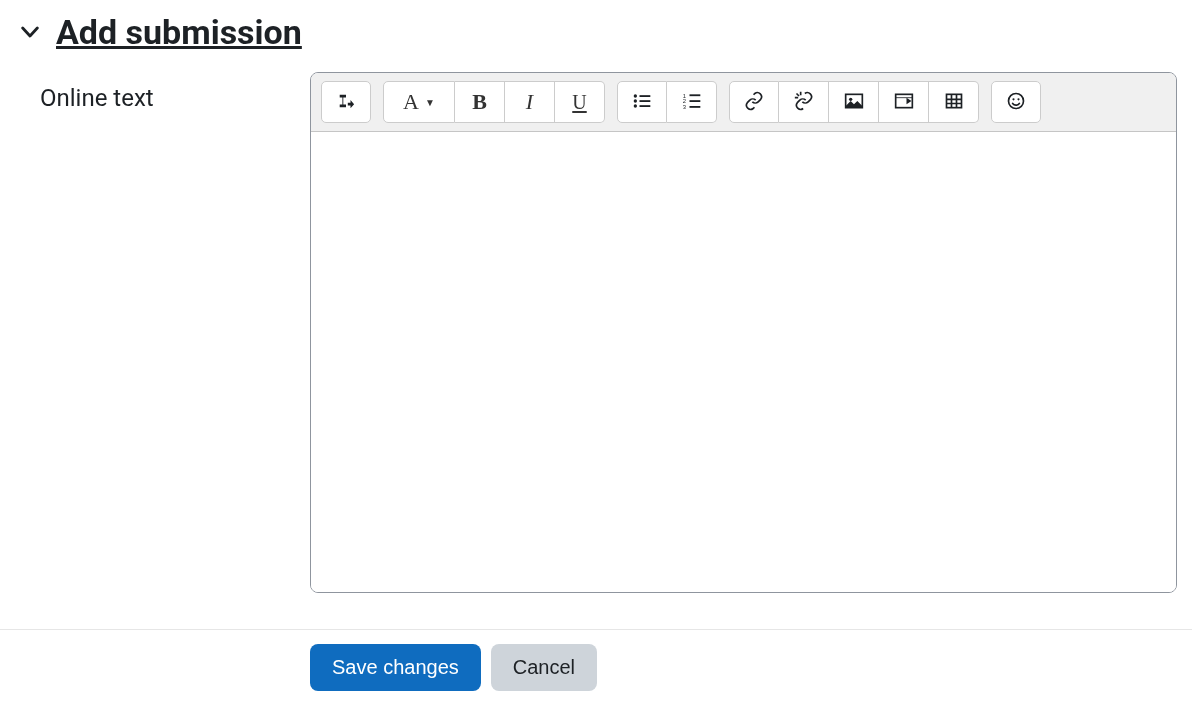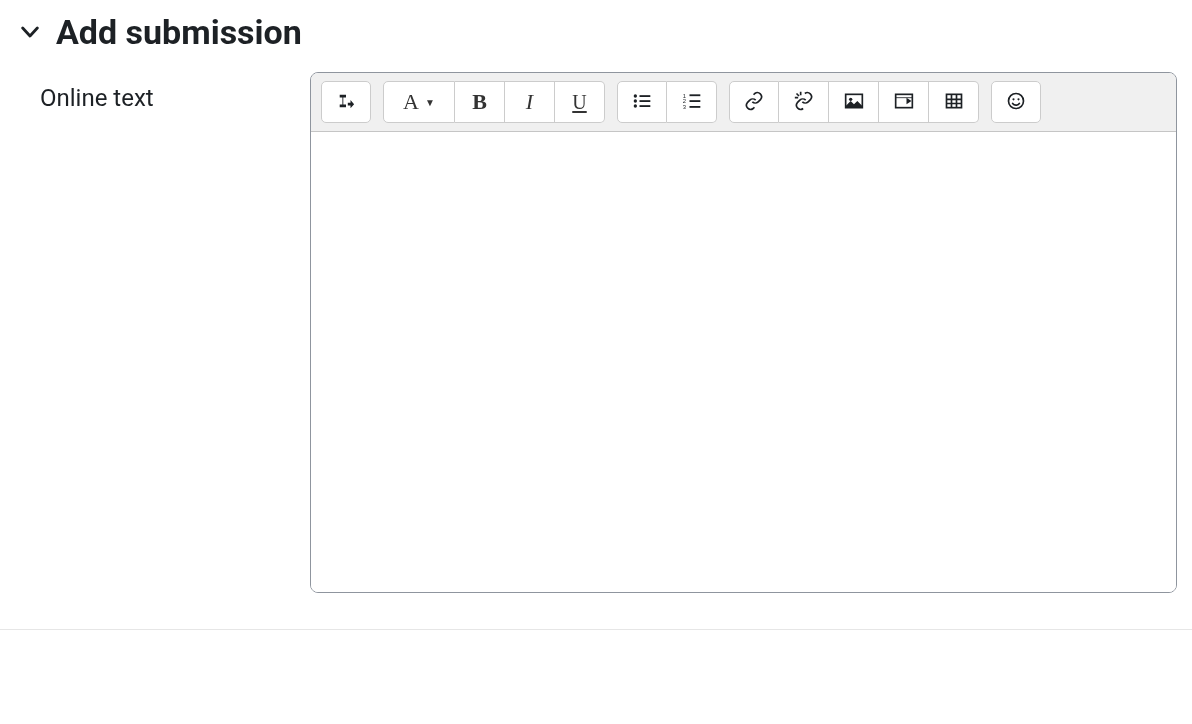--- a/index.html
+++ b/index.html
@@ -8,20 +8,21 @@
       background: #fff;
       color: #1d2125;
       width: 1192px;
     }
     .container { padding: 0; }
     .section-header {
       display: flex;
       align-items: center;
       gap: 16px;
       padding: 12px 20px 20px 20px;
+      text-decoration: underline;
     }
     .chevron-icon {
       width: 20px;
       height: 20px;
       display: flex;
       align-items: center;
       justify-content: center;
     }
     .page-title {
       font-size: 34px;
@@ -249,14 +250,18 @@
         </div>
 
         <div class="editor-content" contenteditable="true" style=""></div>
 
       </div>
     </div>
   </div>
 
   <div class="divider"></div>
 
+  <div class="actions">
+    <button class="btn btn-primary">Save changes</button>
+    <button class="btn btn-secondary">Cancel</button>
+  </div>
 
 </div>
 
 </body></html>

